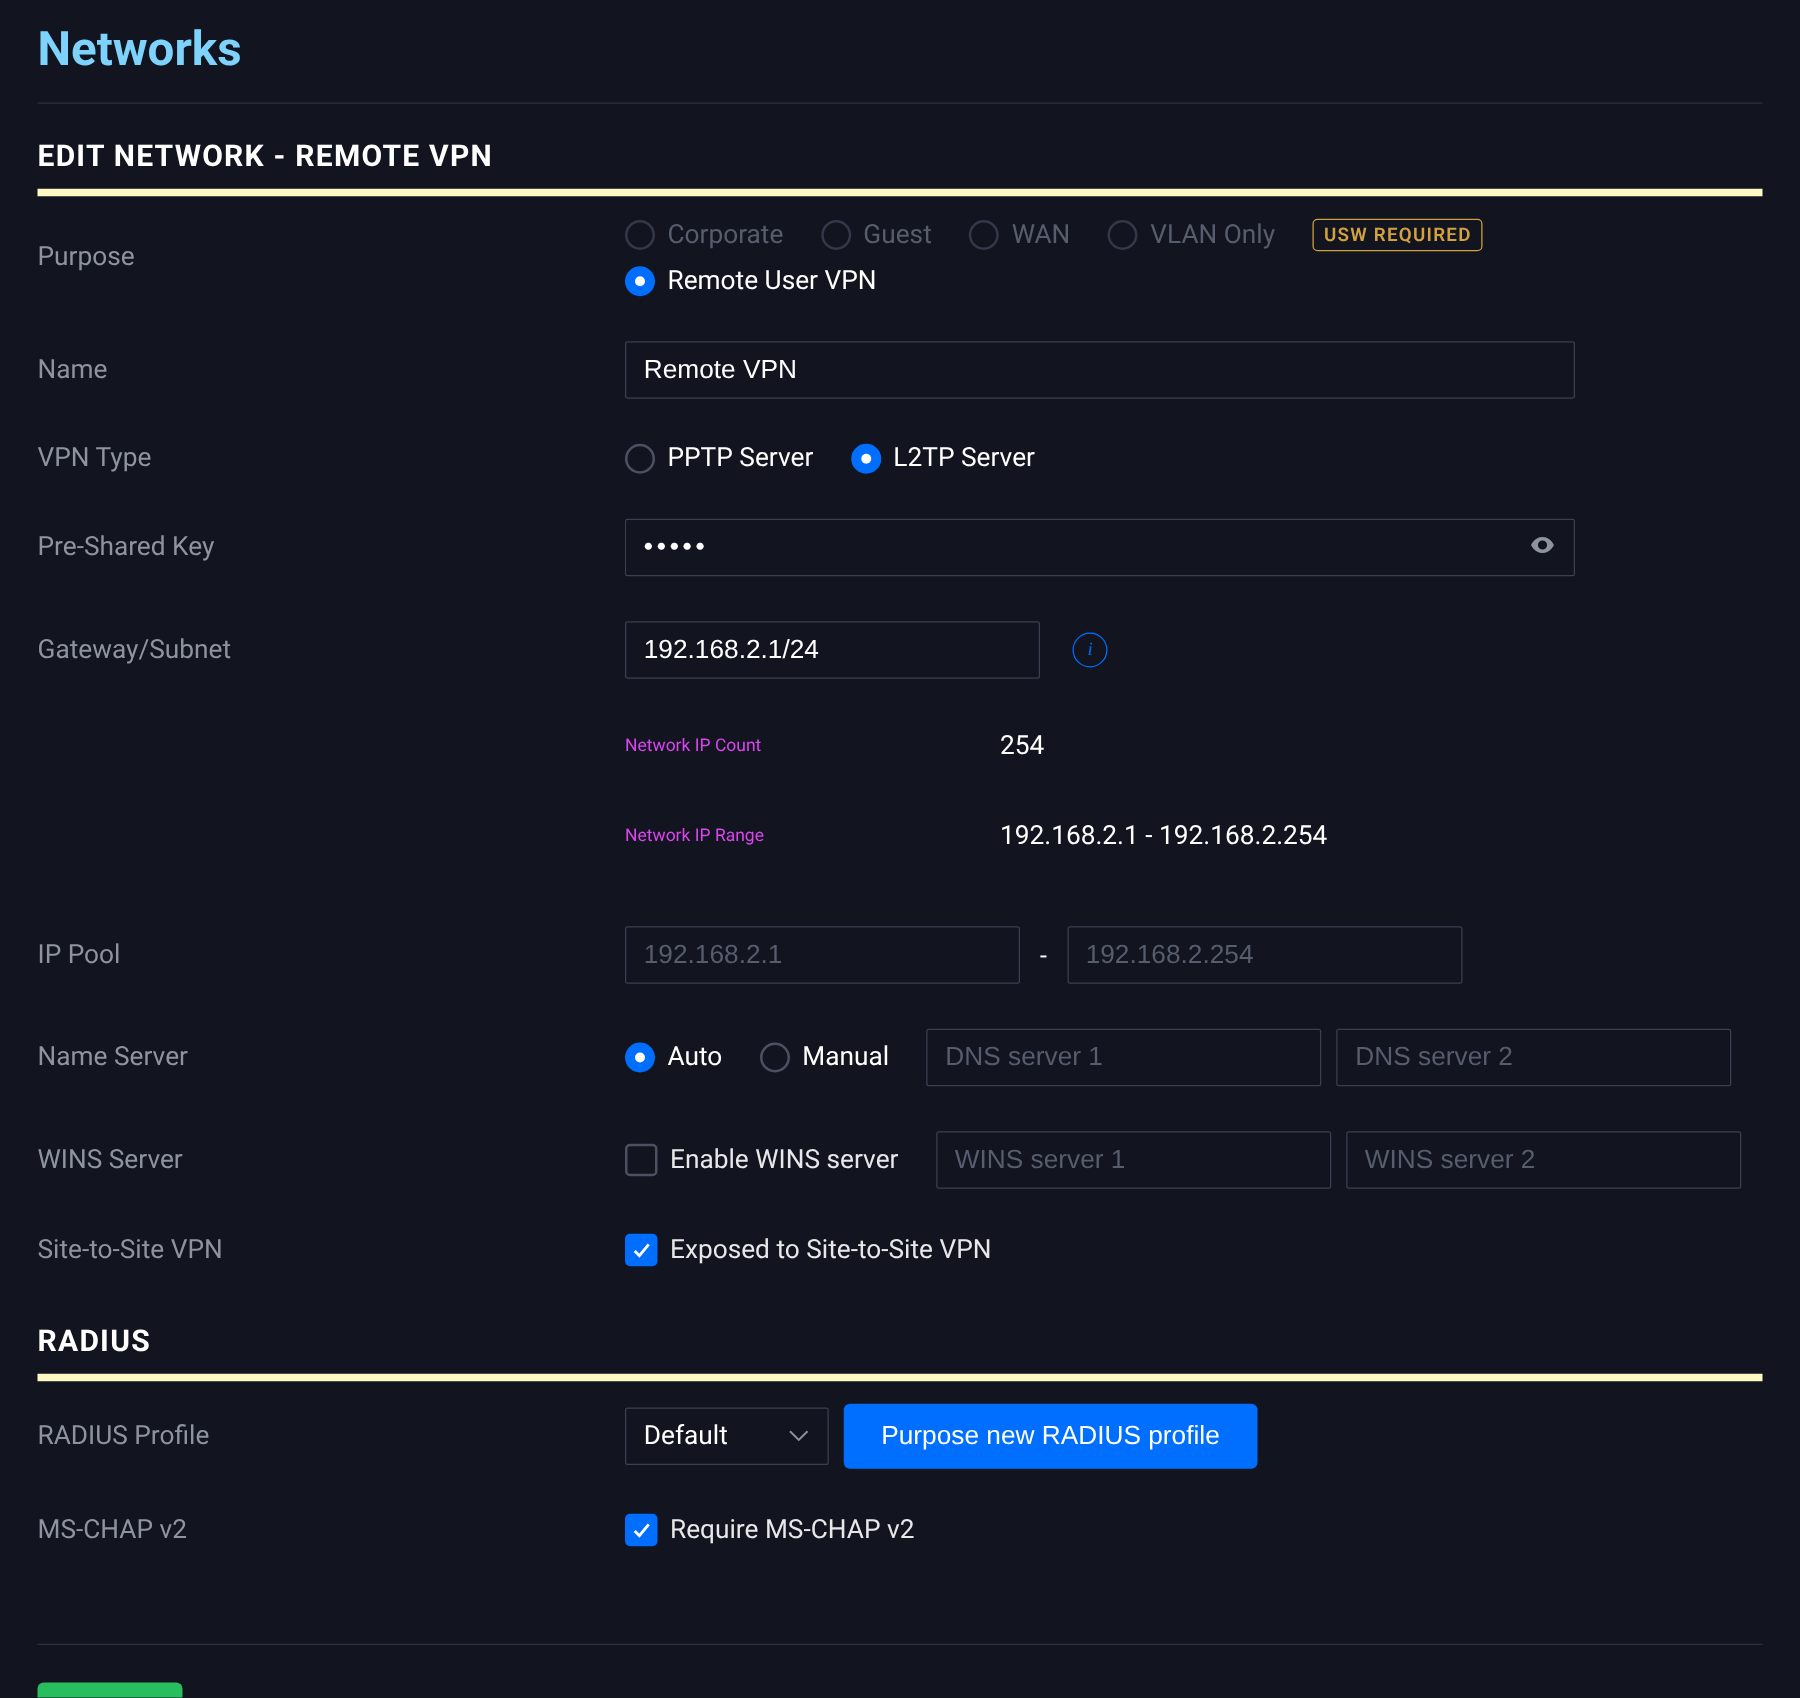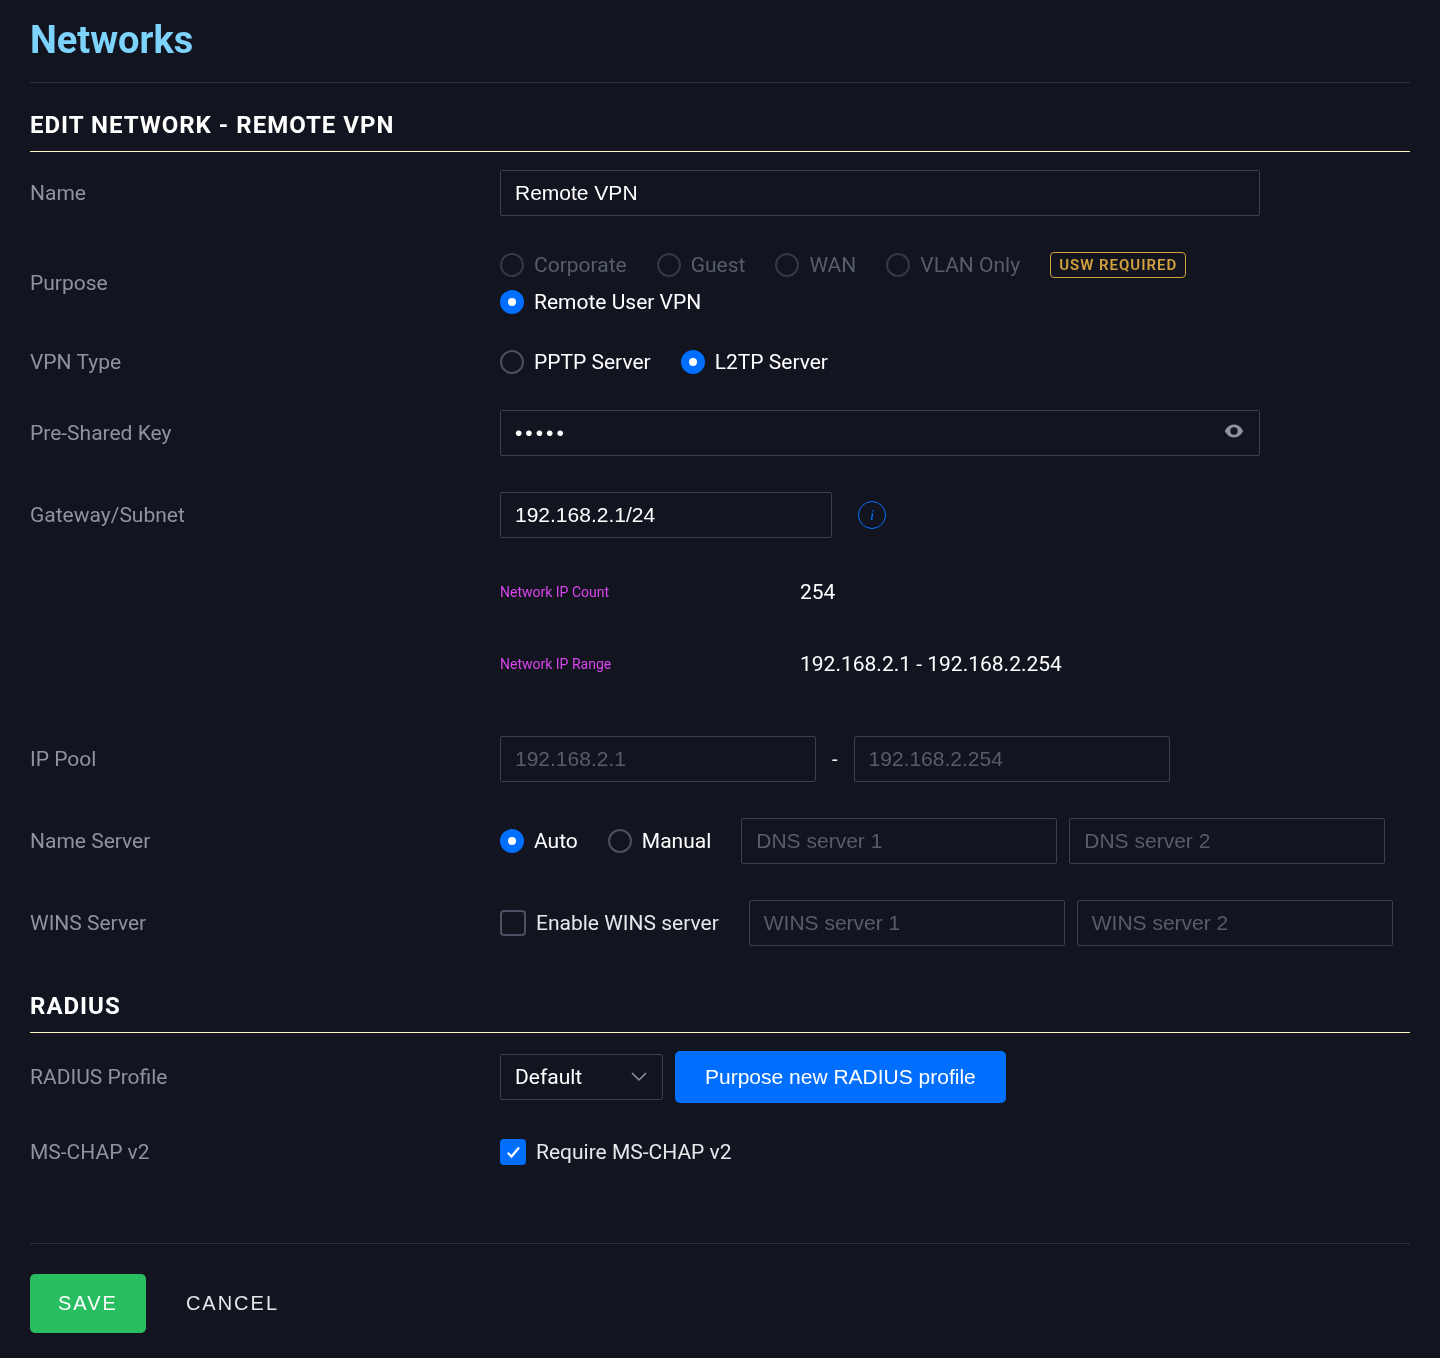--- a/index.html
+++ b/index.html
@@ -18,21 +18,21 @@
     font-weight: 700;
     color: #7dd3fc;
     padding: 8px 0 20px 0;
     border-bottom: 1px solid #2d3040;
   }
   .section-title {
     font-size: 24px;
     font-weight: 700;
     letter-spacing: 1px;
     padding: 28px 0 12px 0;
-    border-bottom: 1px solid #fef9c3;
+    border-bottom: 6px solid #fef9c3;
     color: #ffffff;
   }
   .form-row {
     display: flex;
     align-items: center;
     padding: 18px 0;
   }
   .form-row.short { padding: 12px 0; }
   .label-col {
     width: 470px;
@@ -190,27 +190,20 @@
 </head>
 <body>
 
 <div class="container">
 
   <h1 class="page-title">Networks</h1>
 
   <h2 class="section-title">EDIT NETWORK - REMOTE VPN</h2>
 
   <div class="form-row">
-    <div class="label-col">Name</div>
-    <div class="field-col">
-      <input type="text" class="input-wide" value="Remote VPN" style="">
-    </div>
-  </div>
-
-  <div class="form-row">
     <div class="label-col">Purpose</div>
     <div class="field-col">
       <span class="radio-item">
         <span class="radio-outer disabled"></span>
         <span class="radio-text disabled">Corporate</span>
       </span>
       <span class="radio-item">
         <span class="radio-outer disabled"></span>
         <span class="radio-text disabled">Guest</span>
       </span>
@@ -220,20 +213,27 @@
       </span>
       <span class="radio-item">
         <span class="radio-outer disabled"></span>
         <span class="radio-text disabled">VLAN Only</span>
       </span>
       <span class="badge">USW REQUIRED</span>
       <span class="radio-item">
         <span class="radio-outer selected"></span>
         <span class="radio-text">Remote User VPN</span>
       </span>
+    </div>
+  </div>
+
+  <div class="form-row">
+    <div class="label-col">Name</div>
+    <div class="field-col">
+      <input type="text" class="input-wide" value="Remote VPN" style="">
     </div>
   </div>
 
   <div class="form-row">
     <div class="label-col">VPN Type</div>
     <div class="field-col">
       <span class="radio-item">
         <span class="radio-outer"></span>
         <span class="radio-text">PPTP Server</span>
       </span>
@@ -315,20 +315,33 @@
     <div class="field-col">
       <span class="check-item">
         <span class="checkbox"></span>
         <span>Enable WINS server</span>
       </span>
       <input type="text" class="input-small disabled-input" placeholder="WINS server 1" style="">
       <input type="text" class="input-small disabled-input" placeholder="WINS server 2" style="">
     </div>
   </div>
 
+  <div class="form-row">
+    <div class="label-col">Site-to-Site VPN</div>
+    <div class="field-col">
+      <span class="check-item">
+        <span class="checkbox checked">
+          <svg width="18" height="18" viewBox="0 0 24 24" fill="none" stroke-width="3">
+              <polyline points="5,13 10,18 20,6"></polyline>
+            </svg>
+        </span>
+        <span>Exposed to Site-to-Site VPN</span>
+      </span>
+    </div>
+  </div>
 
   <h2 class="section-title" style="font-size:24px; letter-spacing:1px;">RADIUS</h2>
 
   <div class="form-row">
     <div class="label-col">RADIUS Profile</div>
     <div class="field-col">
       <div class="select">
         <span>Default</span>
         <svg width="18" height="12" viewBox="0 0 18 12" fill="none" stroke="#8d94a0" stroke-width="1.5">
             <polyline points="2,2 9,9 16,2"></polyline>

